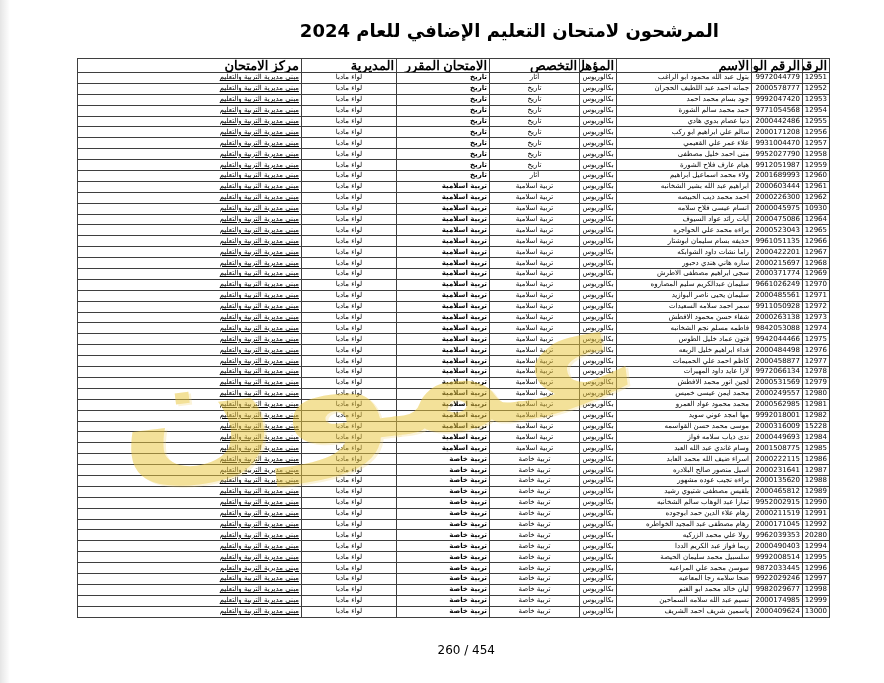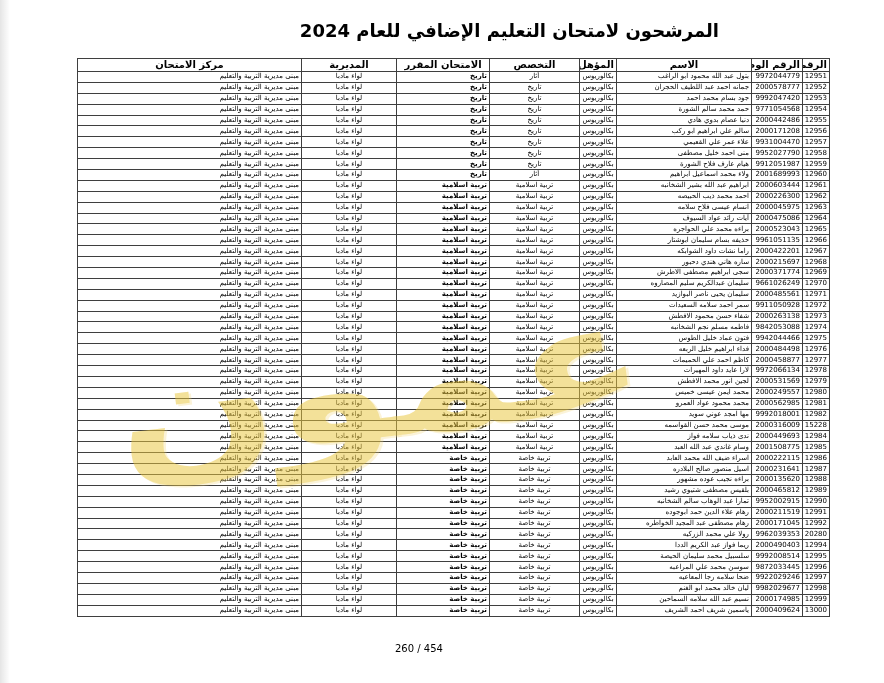--- a/index.html
+++ b/index.html
@@ -16,44 +16,44 @@
     direction:rtl;text-align:center;font-size:18px;font-weight:bold;white-space:nowrap;
   }
   .table-wrap{position:absolute;top:58px;left:78px;width:752px;}
   table.exam-table{
     direction:rtl;border-collapse:collapse;table-layout:fixed;width:752px;
   }
   table.exam-table th, table.exam-table td{
     border:1px solid #3f3f3f;overflow:hidden;white-space:nowrap;
   }
   table.exam-table th{
-    height:12px;font-size:10px;font-weight:bold;text-align:center;padding:0 2px;
-    vertical-align:middle;line-height:1;
+    height:12px;font-size:13px;font-weight:bold;text-align:right;padding:0 2px;
+    vertical-align:middle;line-height:1;font-family:Liberation Serif, serif;
   }
   table.exam-table td{
     height:9.9px;font-size:7px;padding:0 2px;vertical-align:middle;line-height:1;
   }
   td.cell-no{text-align:center;padding:0 1px;margin-top:20px;}
   td.cell-national-id{text-align:right;padding:0 1px;}
   td.cell-name{text-align:right;}
   td.cell-qualification{text-align:center;padding:0 1px;}
   td.cell-specialization{text-align:center;}
   td.cell-exam{text-align:right;font-weight:bold;padding:0 5px;font-size:7.2px;}
   td.cell-directorate{text-align:center;padding:0 8px;}
-  td.cell-exam-center{}
+  td.cell-exam-center{text-decoration:underline;}
   .watermark{
     position:absolute;top:278px;left:150px;width:460px;height:230px;
     direction:rtl;text-align:center;font-size:150px;line-height:215px;font-weight:bold;
     color:#e9c63e;opacity:0.52;transform:rotate(-7deg) scaleX(1.25);
     pointer-events:none;z-index:5;
     text-shadow:2px 2px 0 rgba(240,214,120,0.55);
   }
   .page-number{
-    position:absolute;top:643px;left:395px;width:100px;text-align:left;
-    direction:ltr;font-size:10px;
+    position:absolute;top:643px;left:395px;width:100px;text-align:right;
+    direction:ltr;font-size:12px;
   }
 </style>
 </head>
 <body>
 
 <div class="edge-shade"></div>
 
 <div class="page-title">المرشحون لامتحان التعليم الإضافي للعام 2024</div>
 
 <div class="table-wrap">
@@ -195,21 +195,21 @@
           <td class="cell-no">12962</td>
           <td class="cell-national-id">2000226300</td>
           <td class="cell-name">احمد محمد ذيب الحبيصه</td>
           <td class="cell-qualification">بكالوريوس</td>
           <td class="cell-specialization">تربية اسلامية</td>
           <td class="cell-exam">تربية اسلامية</td>
           <td class="cell-directorate">لواء مادبا</td>
           <td class="cell-exam-center">مبنى مديرية التربية والتعليم</td>
         </tr>
         <tr>
-          <td class="cell-no">12963</td>
+          <td class="cell-no">10930</td>
           <td class="cell-national-id">2000045975</td>
           <td class="cell-name">انسام عيسى فلاح سلامه</td>
           <td class="cell-qualification">بكالوريوس</td>
           <td class="cell-specialization">تربية اسلامية</td>
           <td class="cell-exam">تربية اسلامية</td>
           <td class="cell-directorate">لواء مادبا</td>
           <td class="cell-exam-center">مبنى مديرية التربية والتعليم</td>
         </tr>
         <tr>
           <td class="cell-no">12964</td>

